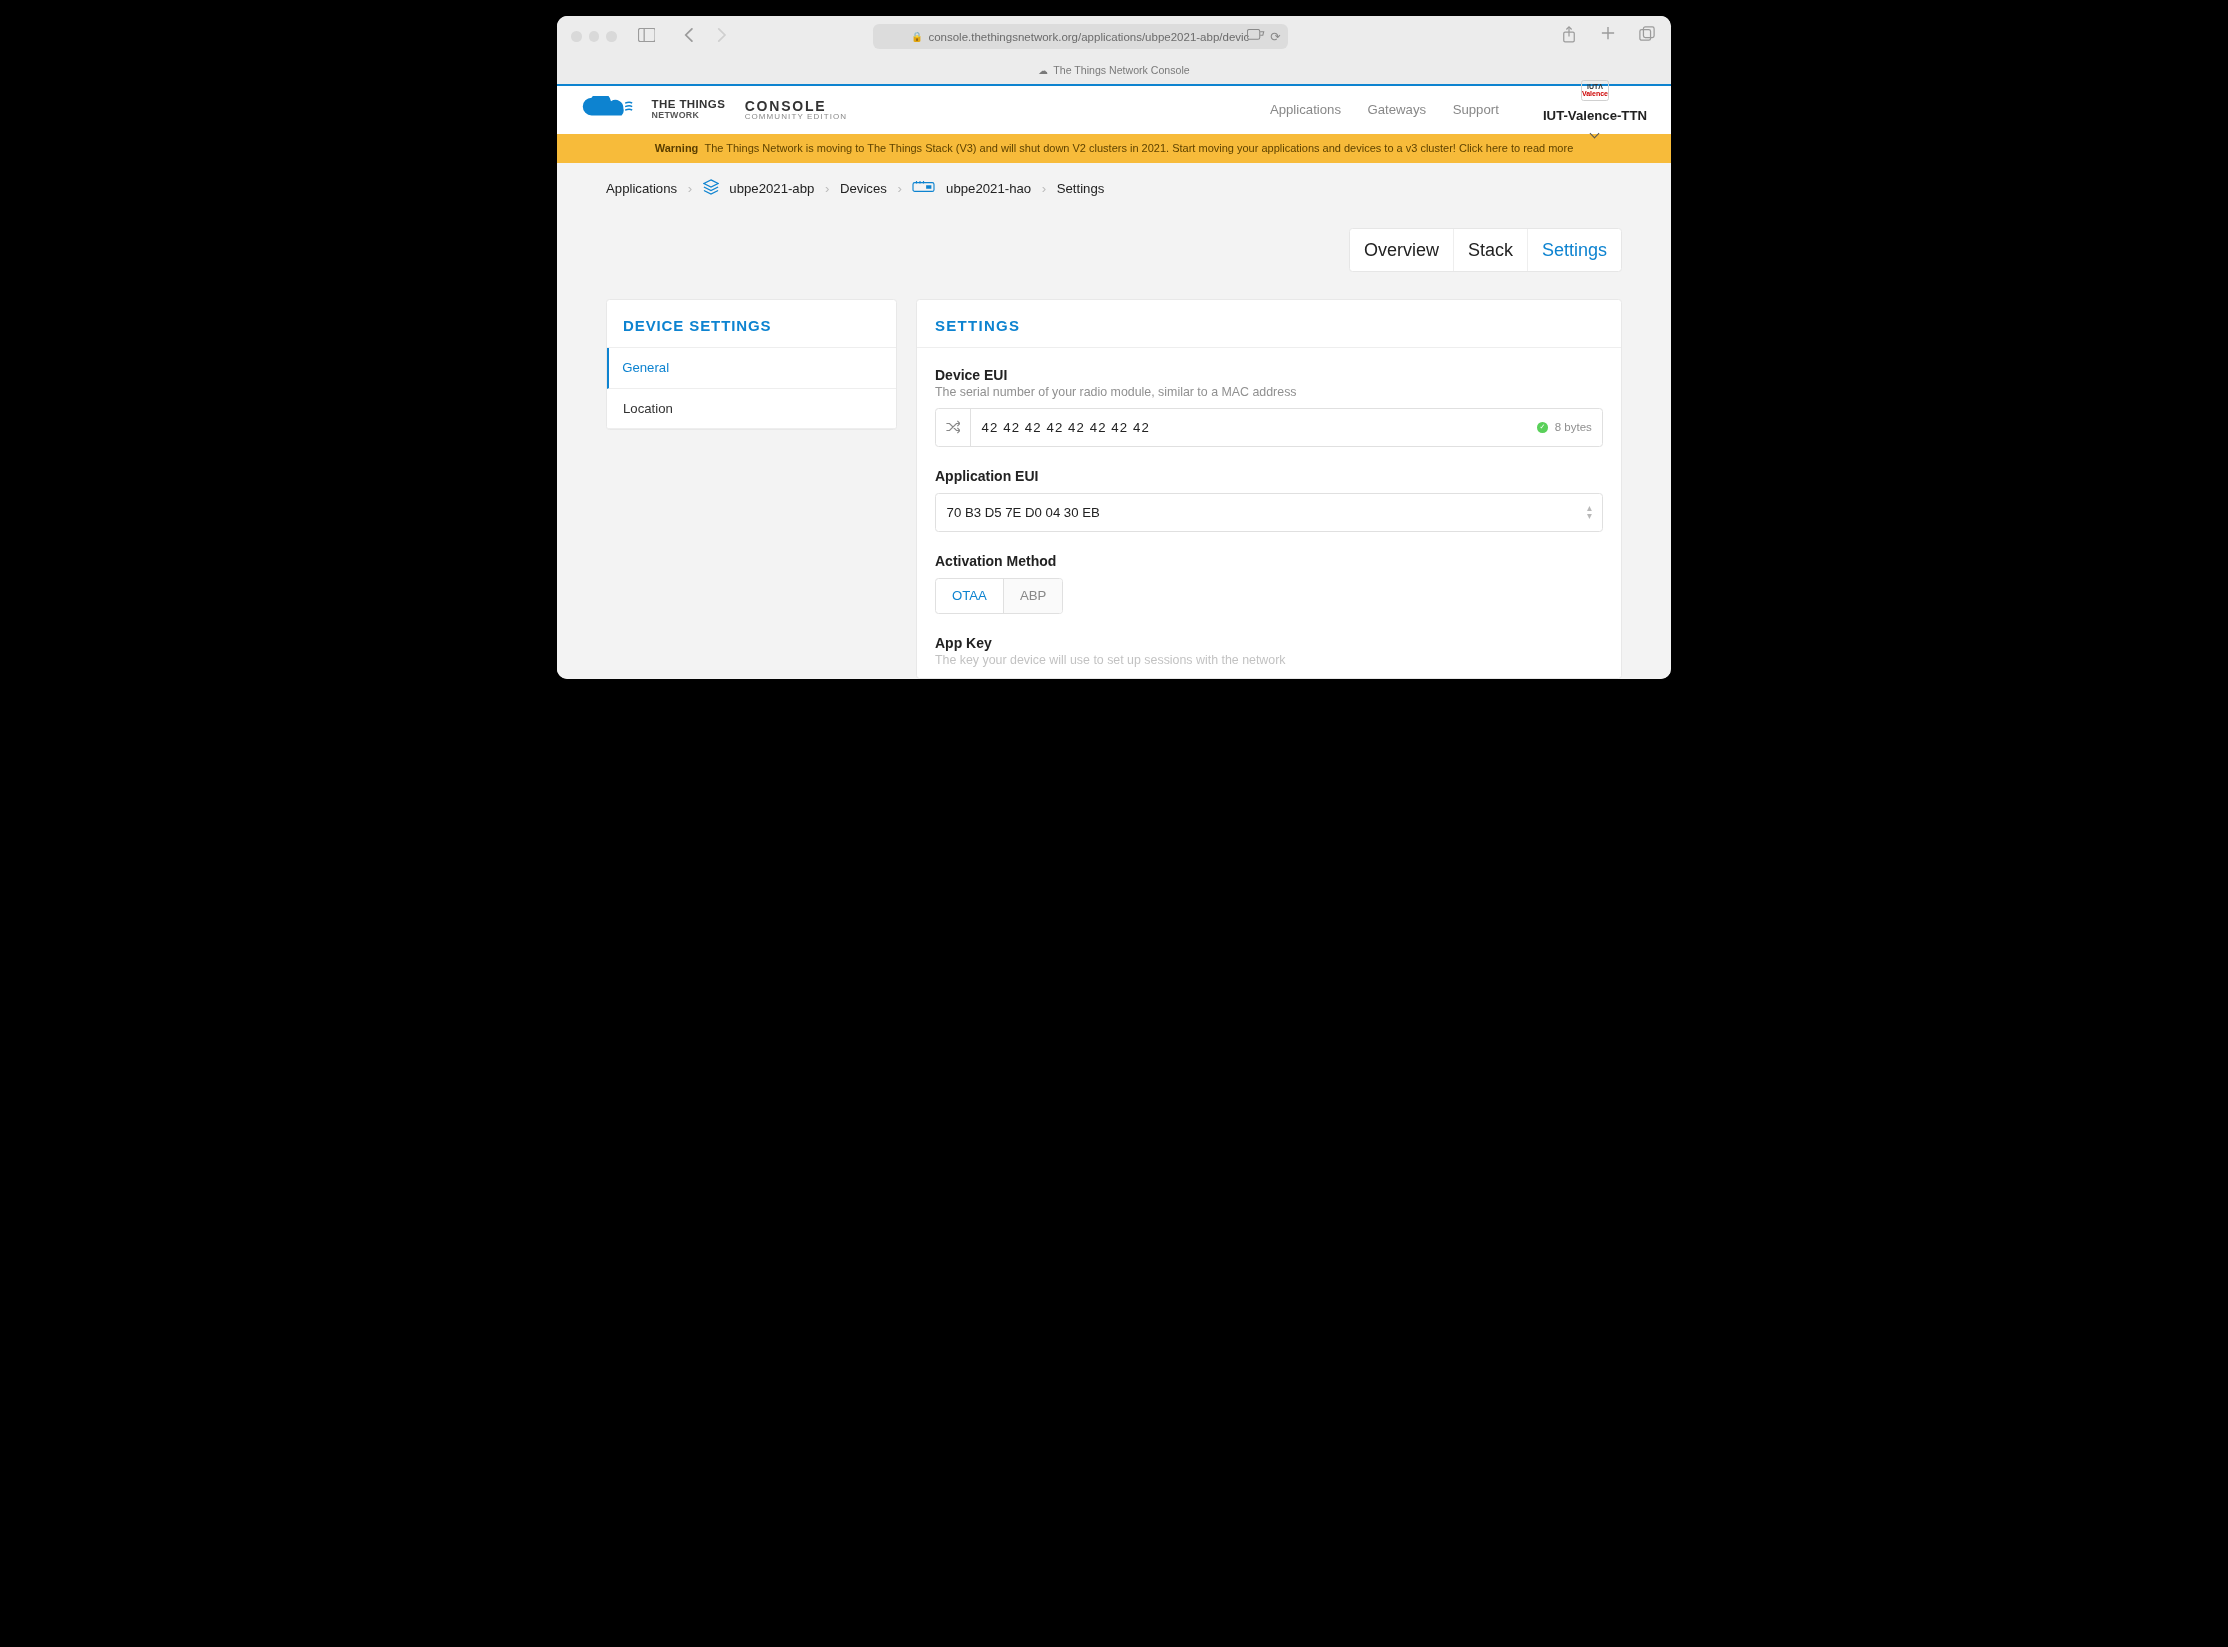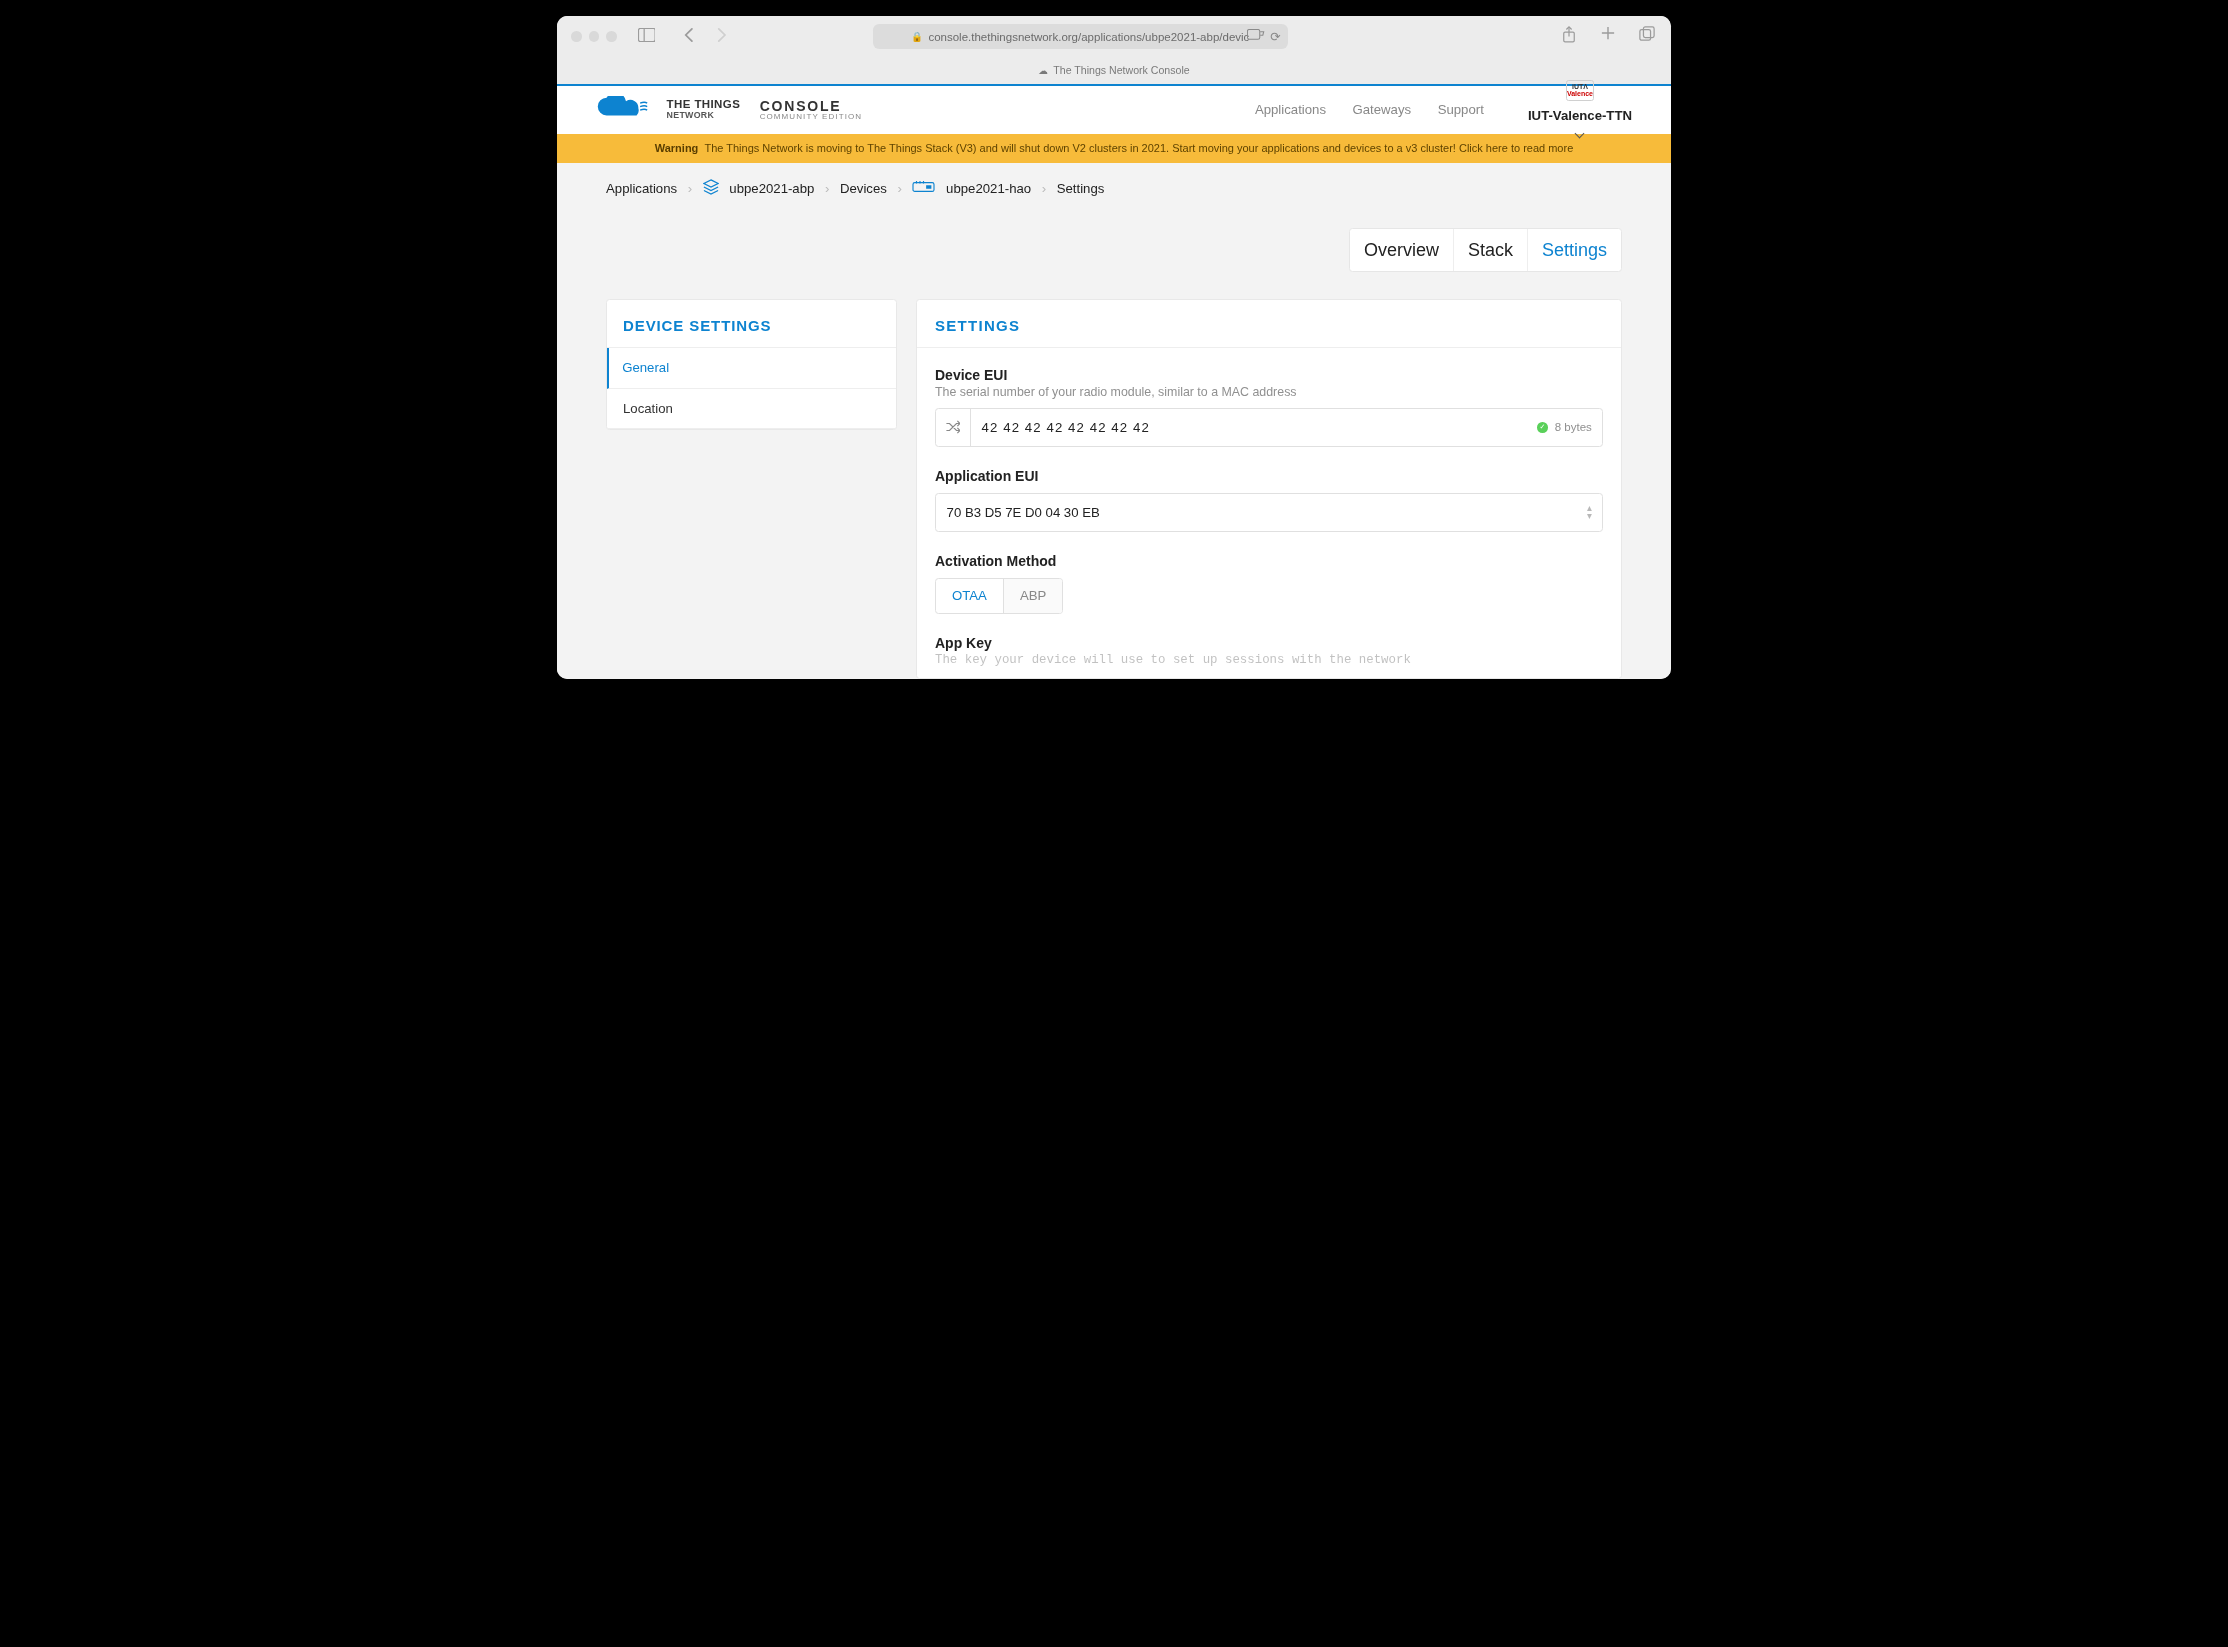--- a/index.html
+++ b/index.html
@@ -63,21 +63,21 @@
     gap: 5.3px;
   }
   .tabstrip .cloud { font-size: 9.7px; }
   
   .page { background: #f3f3f3; border-top: 2.6px solid #0d83d0; }
   .topbar {
     background: #fff;
     height: 48px;
     display: flex;
     align-items: center;
-    padding: 0 39px;
+    padding: 0 24px;
     gap: 10.6px;
   }
   .logo-cloud {
     width: 60px; height: 26.5px; position: relative;
   }
   .logo-cloud svg { width: 100%; height: 100%; }
   .logo-text { display: flex; flex-direction: column; line-height: 1; }
   .logo-text .l1 { font-size: 11.5px; font-weight: 700; letter-spacing: 0.4px; color: #333; }
   .logo-text .l2 { font-size: 8.8px; font-weight: 700; letter-spacing: 0.3px; color: #555; }
   .console-block { display: flex; flex-direction: column; line-height: 1; margin-left: 8.8px; }
@@ -433,21 +433,21 @@
         <div class="field-block">
           <div class="fl">Activation Method</div>
           <div class="toggle-row">
             <div class="opt active">OTAA</div>
             <div class="opt">ABP</div>
           </div>
         </div>
 
         <div class="field-block" style="padding-bottom:0;">
           <div class="fl">App Key</div>
-          <div class="fh" style="opacity:.55;font-family:Liberation Mono, monospace;">The key your device will use to set up sessions with the network</div>
+          <div class="fh" style="opacity:.55;">The key your device will use to set up sessions with the network</div>
         </div>
 
       </div>
     </div>
 
   </div>
 </div>
 
 
 </body></html>

